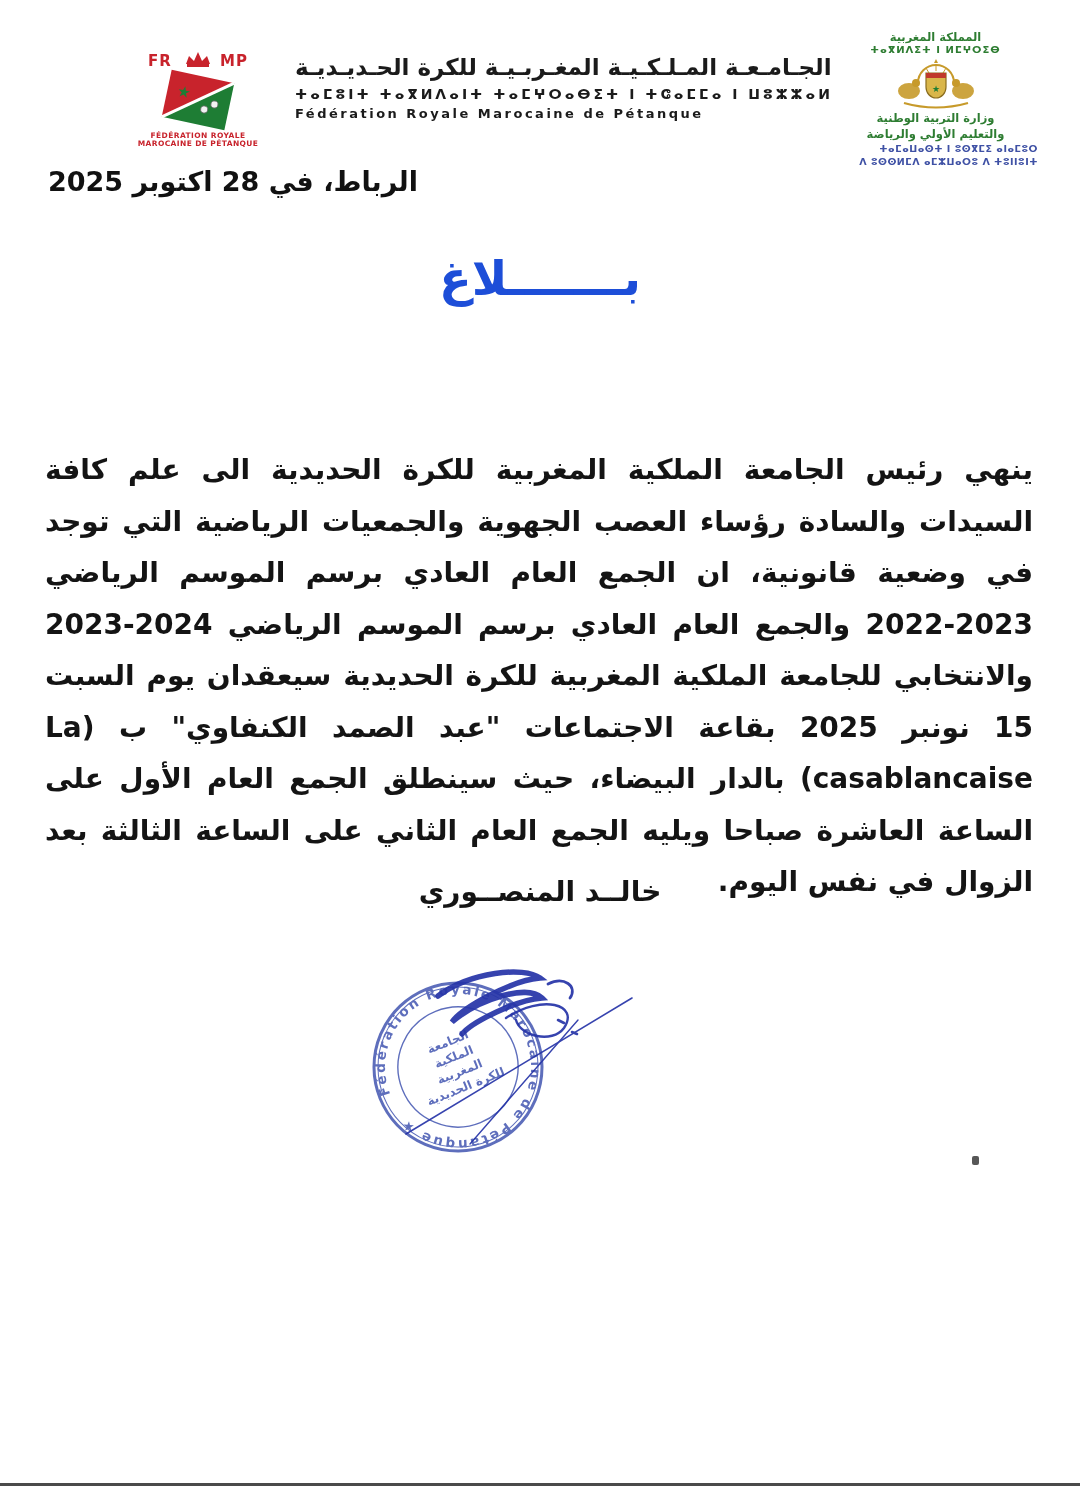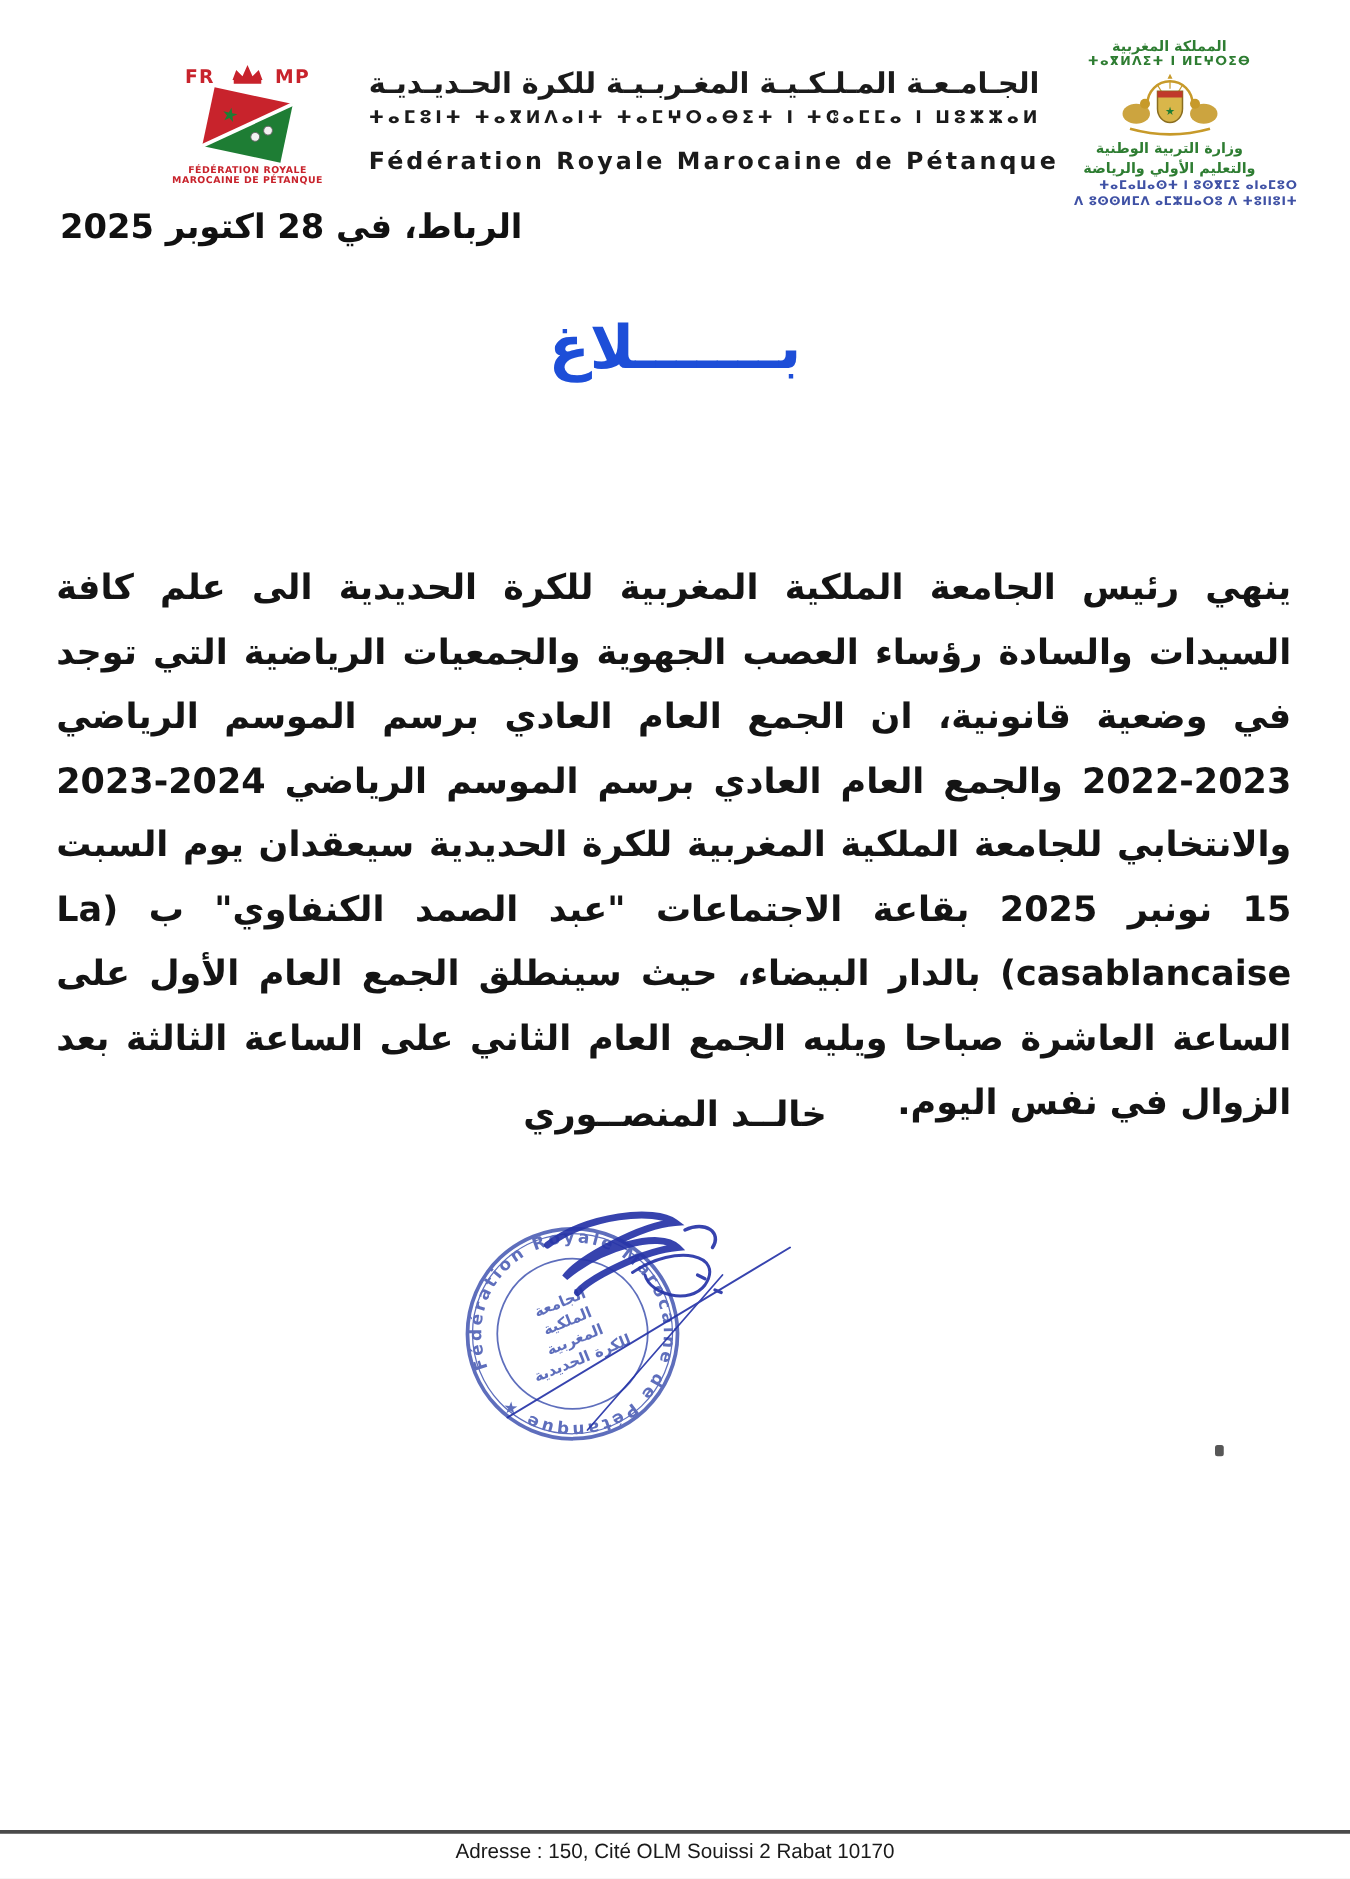--- a/index.html
+++ b/index.html
@@ -7,21 +7,21 @@
     position:relative;width:1080px;height:1503px;margin:0 auto;
     background:#ffffff;overflow:hidden;color:#141414;
     font-family:"DejaVu Sans",sans-serif;
   }
   
   .header{position:absolute;top:30px;left:0;right:0;height:140px;}
   .logo-left{position:absolute;left:138px;top:18px;width:120px;text-align:center;}
   .header-center{position:absolute;left:295px;top:24px;width:545px;text-align:left;}
   .hc-ar{font-size:23px;font-weight:700;letter-spacing:1px;color:#1b1b1b;direction:rtl;}
   .hc-tifinagh{font-size:14px;font-weight:700;letter-spacing:3px;color:#1b1b1b;margin-top:6px;white-space:nowrap;}
-  .hc-fr{font-size:19px;font-weight:700;letter-spacing:2.5px;color:#1b1b1b;margin-top:16px;white-space:nowrap;}
+  .hc-fr{font-size:13px;font-weight:700;letter-spacing:2.5px;color:#1b1b1b;margin-top:4px;white-space:nowrap;}
   .emblem-right{position:absolute;right:42px;top:0;width:205px;text-align:center;}
   .er-kingdom{font-size:11.5px;font-weight:700;color:#2e7d32;direction:rtl;}
   .er-tif1{font-size:10px;font-weight:700;color:#2e7d32;letter-spacing:1px;}
   .er-ministry{font-size:11.5px;font-weight:700;color:#2e7d32;direction:rtl;line-height:1.35;}
   .er-tif2{font-size:9.5px;font-weight:700;color:#3f51a5;letter-spacing:.5px;line-height:1.4;text-align:right;}
   .er-coa{margin:2px auto;display:block;}
   
   .date-line{position:absolute;top:166px;left:48px;direction:rtl;
     font-size:27px;font-weight:700;color:#111;}
   .doc-title{position:absolute;top:250px;left:0;right:0;text-align:center;direction:rtl;
@@ -149,16 +149,15 @@
         <path d="M268 58 L160 182" stroke-width="1.4"></path>
         <path d="M248 58 l6 3" stroke-width="2.6"></path>
         <path d="M262 70 l5 2" stroke-width="2.6"></path>
       </g>
     </svg>
   </div>
 
   <div class="speck"></div>
 
   <div class="footer">
-    <div class="footer-line1">Adresse : 150, Cité OLM Souissi 2  Rabat 10170</div>
   </div>
 
 </div>
 
 </body></html>

